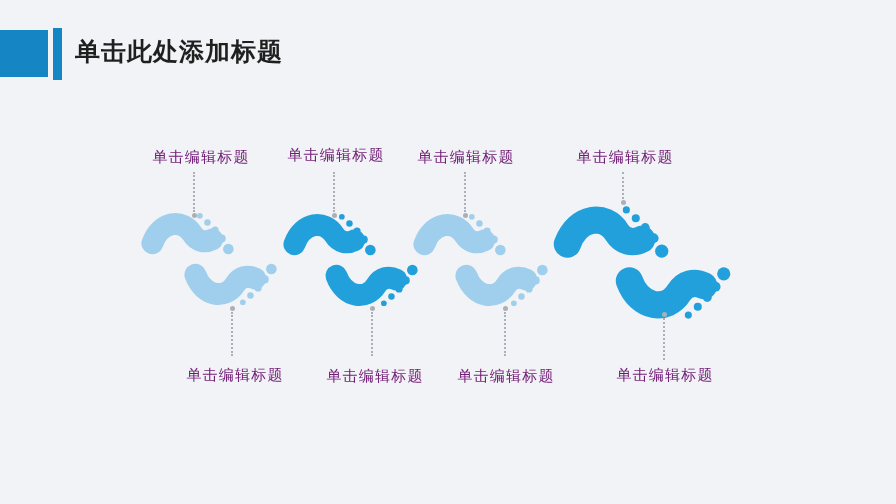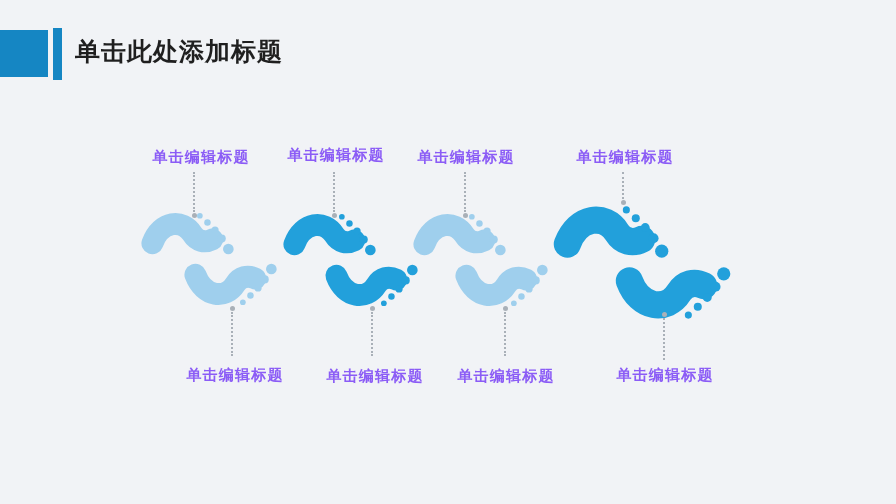--- a/index.html
+++ b/index.html
@@ -46,22 +46,22 @@
   .ct3{left:464px;top:172px;height:40px;}
   .ct4{left:622px;top:172px;height:27px;}
   .cb1{left:231px;top:312px;height:44px;}
   .cb2{left:371px;top:312px;height:44px;}
   .cb3{left:504px;top:312px;height:44px;}
   .cb4{left:663px;top:318px;height:42px;}
 
   
   .step-label{
     position:absolute;transform:translateX(-50%);
-    font-size:15px;font-weight:700;letter-spacing:1.2px;
-    color:#8b5cf6;white-space:nowrap;cursor:text;
+    font-size:15px;font-weight:400;letter-spacing:1.2px;
+    color:#701a75;white-space:nowrap;cursor:text;
   }
   .tl1{left:201px;top:148px;}
   .tl2{left:336px;top:146px;}
   .tl3{left:466px;top:148px;}
   .tl4{left:625px;top:148px;}
   .bl1{left:235px;top:366px;}
   .bl2{left:375px;top:367px;}
   .bl3{left:506px;top:367px;}
   .bl4{left:665px;top:366px;}
 </style>

